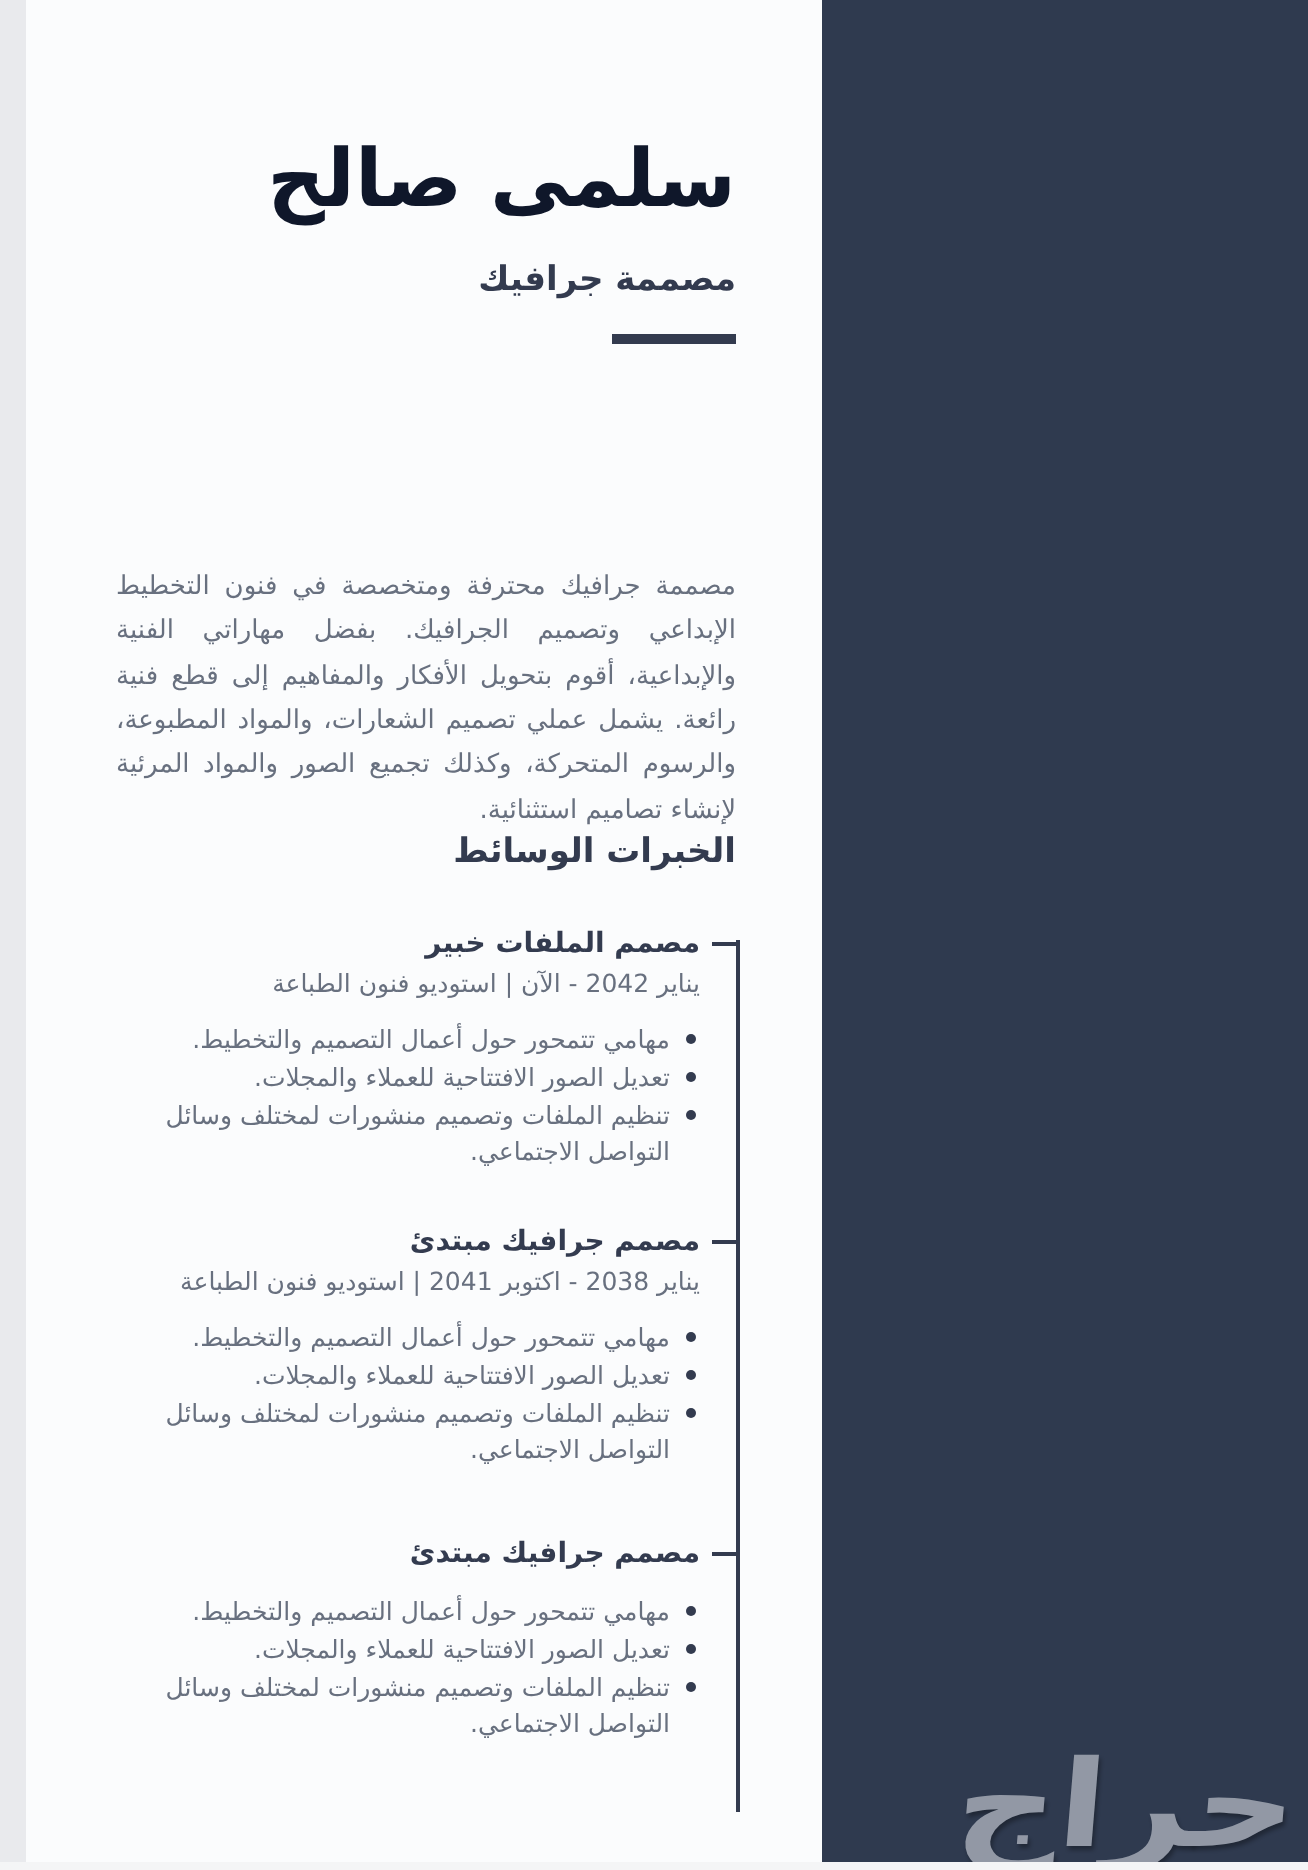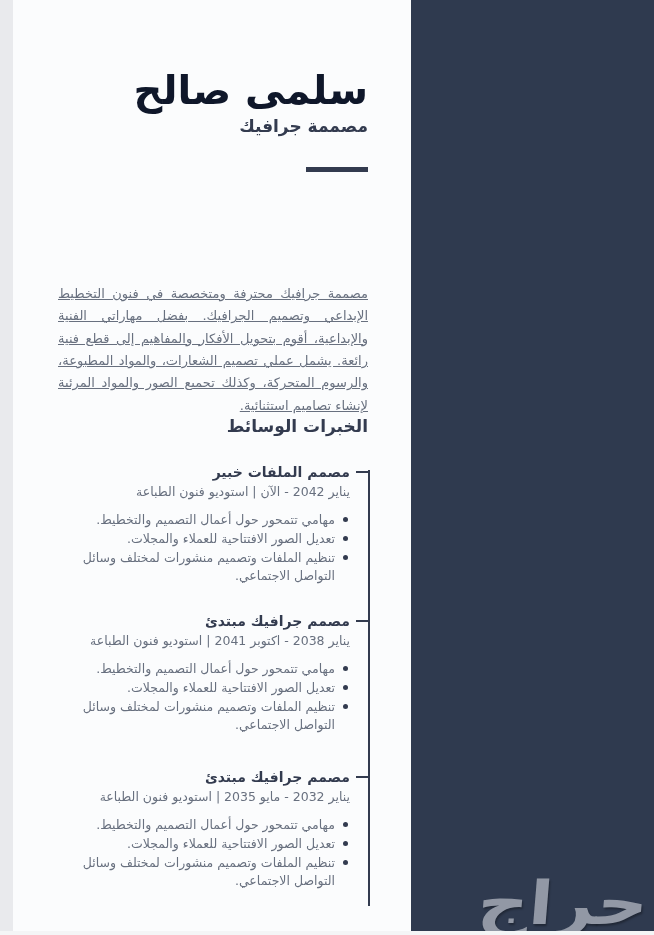--- a/index.html
+++ b/index.html
@@ -111,24 +111,24 @@
   </ul>
   <div class="sb-divider" style="top:795px;"></div>
 
   <div class="sb sb-head" style="top:812px;">الجوائز</div>
   <div class="sb award-title" style="top:840px;width:200px;">أكتوبر 2032  |  استوديو فنون الطباعة</div>
   <div class="sb award-desc" style="top:862px;width:200px;">جائزة أفضل موظف في العام</div>
 
   <div class="watermark">حراج</div>
 
   <div class="mn name" style="top:68px;">سلمى صالح</div>
-  <div class="mn subtitle" style="top:116px;text-align:right;">مصممة جرافيك</div>
+  <div class="mn subtitle" style="top:130px;text-align:right;">مصممة جرافيك</div>
   <div class="name-rule"></div>
 
-  <div class="mn about-text" style="top:283px;text-decoration:underline;">مصممة جرافيك محترفة ومتخصصة في فنون التخطيط الإبداعي وتصميم الجرافيك. بفضل مهاراتي الفنية والإبداعية، أقوم بتحويل الأفكار والمفاهيم إلى قطع فنية رائعة. يشمل عملي تصميم الشعارات، والمواد المطبوعة، والرسوم المتحركة، وكذلك تجميع الصور والمواد المرئية لإنشاء تصاميم استثنائية.</div>
+  <div class="mn about-text" style="top:283px;">مصممة جرافيك محترفة ومتخصصة في فنون التخطيط الإبداعي وتصميم الجرافيك. بفضل مهاراتي الفنية والإبداعية، أقوم بتحويل الأفكار والمفاهيم إلى قطع فنية رائعة. يشمل عملي تصميم الشعارات، والمواد المطبوعة، والرسوم المتحركة، وكذلك تجميع الصور والمواد المرئية لإنشاء تصاميم استثنائية.</div>
 
   <div class="mn h-main" style="top:416px;">الخبرات الوسائط</div>
 
   <div class="exp-line"></div>
   <div class="exp-tick" style="top:471px;"></div>
   <div class="exp-tick" style="top:620px;"></div>
   <div class="exp-tick" style="top:776px;"></div>
 
   <div class="job" style="top:464px;">
     <div class="job-title">مصمم الملفات خبير</div>
@@ -145,21 +145,20 @@
     <div class="job-period">يناير 2038 - اكتوبر 2041  |  استوديو فنون الطباعة</div>
     <ul class="job-bullets">
       <li>مهامي تتمحور حول أعمال التصميم والتخطيط.</li>
       <li>تعديل الصور الافتتاحية للعملاء والمجلات.</li>
       <li>تنظيم الملفات وتصميم منشورات لمختلف وسائل التواصل الاجتماعي.</li>
     </ul>
   </div>
 
   <div class="job" style="top:769px;">
     <div class="job-title">مصمم جرافيك مبتدئ</div>
-    <div class="job-period">يناير 2032 - مايو 2035  |  استوديو فنون الطباعة</div>
     <ul class="job-bullets">
       <li>مهامي تتمحور حول أعمال التصميم والتخطيط.</li>
       <li>تعديل الصور الافتتاحية للعملاء والمجلات.</li>
       <li>تنظيم الملفات وتصميم منشورات لمختلف وسائل التواصل الاجتماعي.</li>
     </ul>
   </div>
 
   <div class="edge-left"></div>
   <div class="edge-bottom"></div>
 </div>

